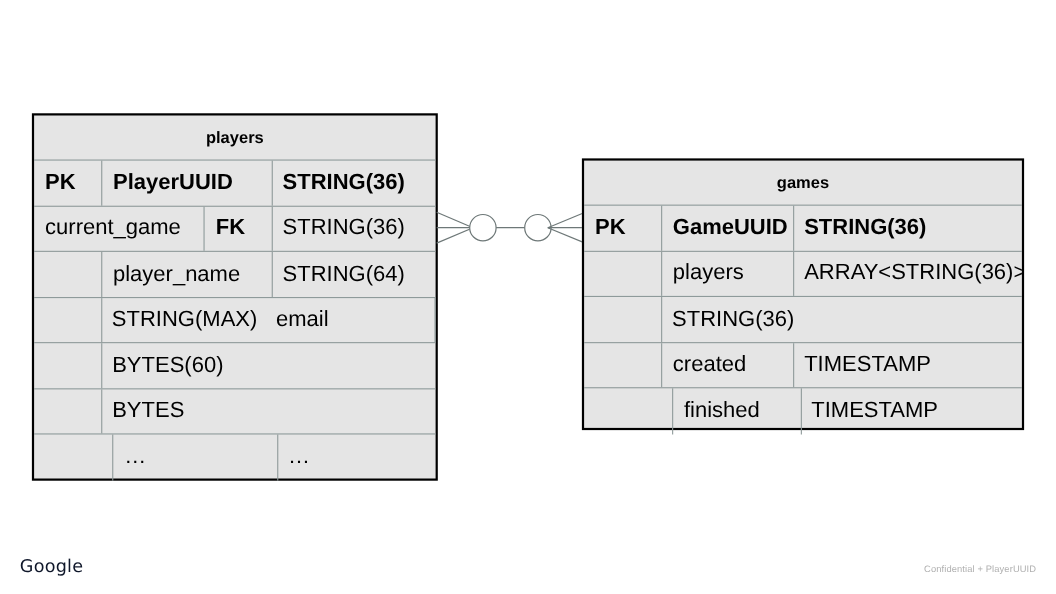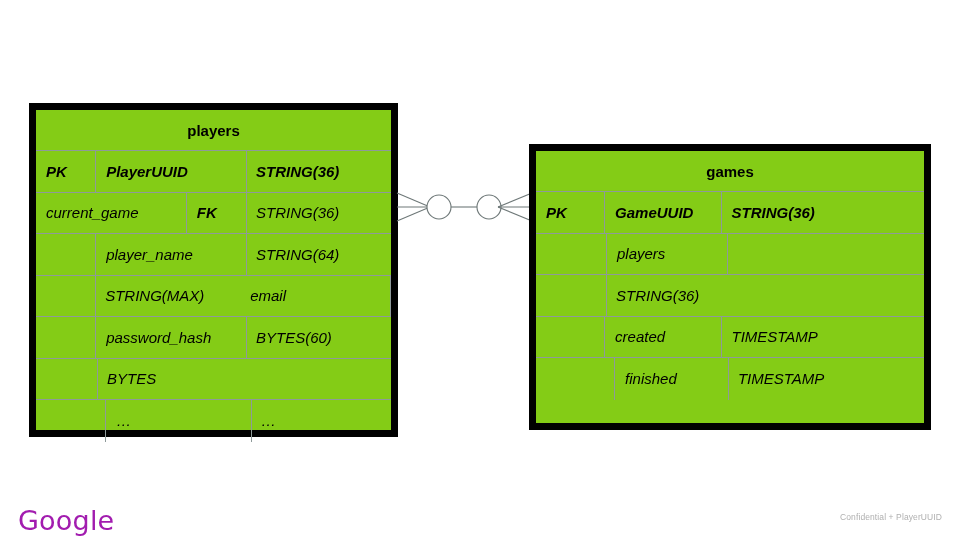--- a/index.html
+++ b/index.html
@@ -18,22 +18,22 @@
   #slide {
     position: absolute;
     inset: 0;
     width: 960px;
     height: 540px;
   }
 
   
   .entity {
     position: absolute;
-    border: 7px solid #000000;
-    background: #84cc16;
+    border: 2px solid #000000;
+    background: #e5e5e5;
     box-sizing: border-box;
     border-collapse: collapse;
   }
 
   .entity-title {
     height: 41px;
     line-height: 41px;
     text-align: center;
     font-weight: bold;
     font-size: 15px;
@@ -50,25 +50,24 @@
   }
   .row.last {
     border-bottom: none;
     margin-left: 12px;
   }
 
   .cell {
     box-sizing: border-box;
     display: flex;
     align-items: center;
-    font-size: 15px;
+    font-size: 20px;
     color: #000000;
     overflow: hidden;
     white-space: nowrap;
-    font-style: italic;
   }
   .cell.key {
     justify-content: flex-start;
     padding-left: 10px;
     font-weight: bold;
     border-right: 1px solid #8e9a9a;
   }
   .cell.name {
     padding-left: 10px;
     border-right: 1px solid #8e9a9a;
@@ -90,42 +89,42 @@
   }
   #players-entity .cell.key  { width: 62px; }
   #players-entity .cell.name { width: 156px; }
   #players-entity .cell.type { width: 149px; }
 
   
   #games-entity {
     left: 529px;
     top: 144px;
     width: 402px;
-    height: 286px;
+    height: 247px;
   }
   #games-entity .cell.key  { width: 71px; }
   #games-entity .cell.name { width: 121px; }
   #games-entity .cell.type { width: 208px; }
 
   
   #relationship {
     position: absolute;
     left: 390px;
     top: 181px;
     width: 148px;
     height: 52px;
   }
 
   
   #footer-logo {
     position: absolute;
     left: 18px;
     top: 505px;
-    font-size: 27px;
-    color: #a21caf;
+    font-size: 16px;
+    color: #0f172a;
     letter-spacing: 0.2px;
     font-family: "DejaVu Sans", sans-serif;
   }
   #footer-note {
     position: absolute;
     right: 18px;
     top: 512px;
     font-size: 8.5px;
     color: #b0b0b0;
     letter-spacing: 0.1px;
@@ -158,21 +157,20 @@
     </div>
 
     <div class="row">
       <div class="cell key"></div>
       <div class="cell type">STRING(MAX)</div>
       <div class="cell name">email</div>
     </div>
 
     <div class="row">
       <div class="cell key"></div>
-      <div class="cell name">password_hash</div>
       <div class="cell type">BYTES(60)</div>
     </div>
 
     <div class="row">
       <div class="cell key"></div>
       <div class="cell type">BYTES</div>
     </div>
 
     <div class="row last">
       <div class="cell key"></div>
@@ -207,20 +205,21 @@
 
     <div class="row bold">
       <div class="cell key">PK</div>
       <div class="cell name">GameUUID</div>
       <div class="cell type">STRING(36)</div>
     </div>
 
     <div class="row">
       <div class="cell key"></div>
       <div class="cell name">players</div>
+      <div class="cell type">ARRAY&lt;STRING(36)&gt;</div>
     </div>
 
     <div class="row">
       <div class="cell key"></div>
       <div class="cell type">STRING(36)</div>
     </div>
 
     <div class="row">
       <div class="cell key"></div>
       <div class="cell name">created</div>

